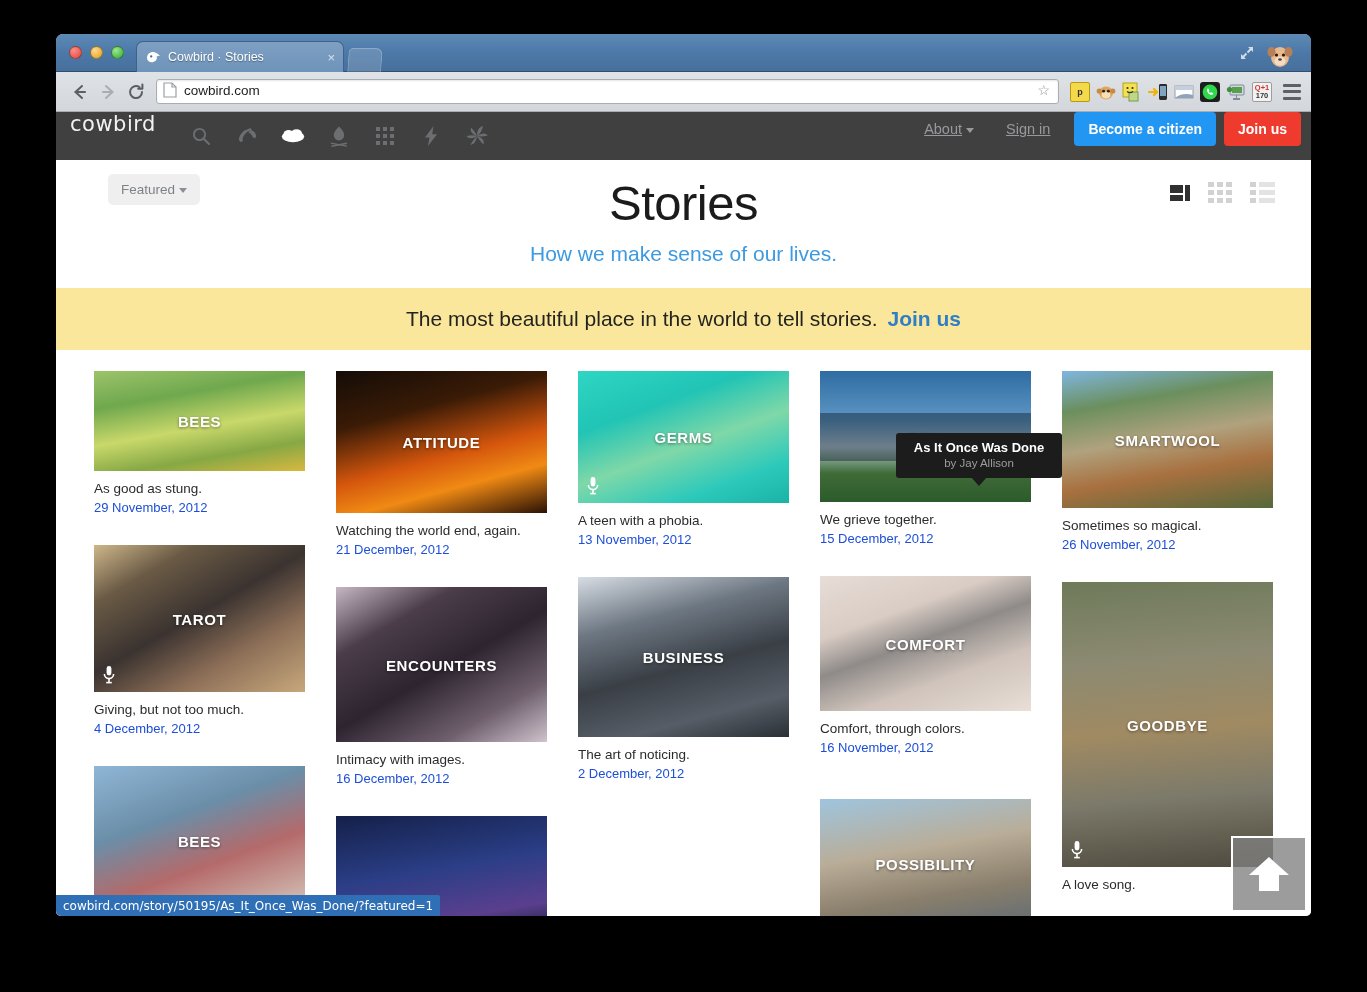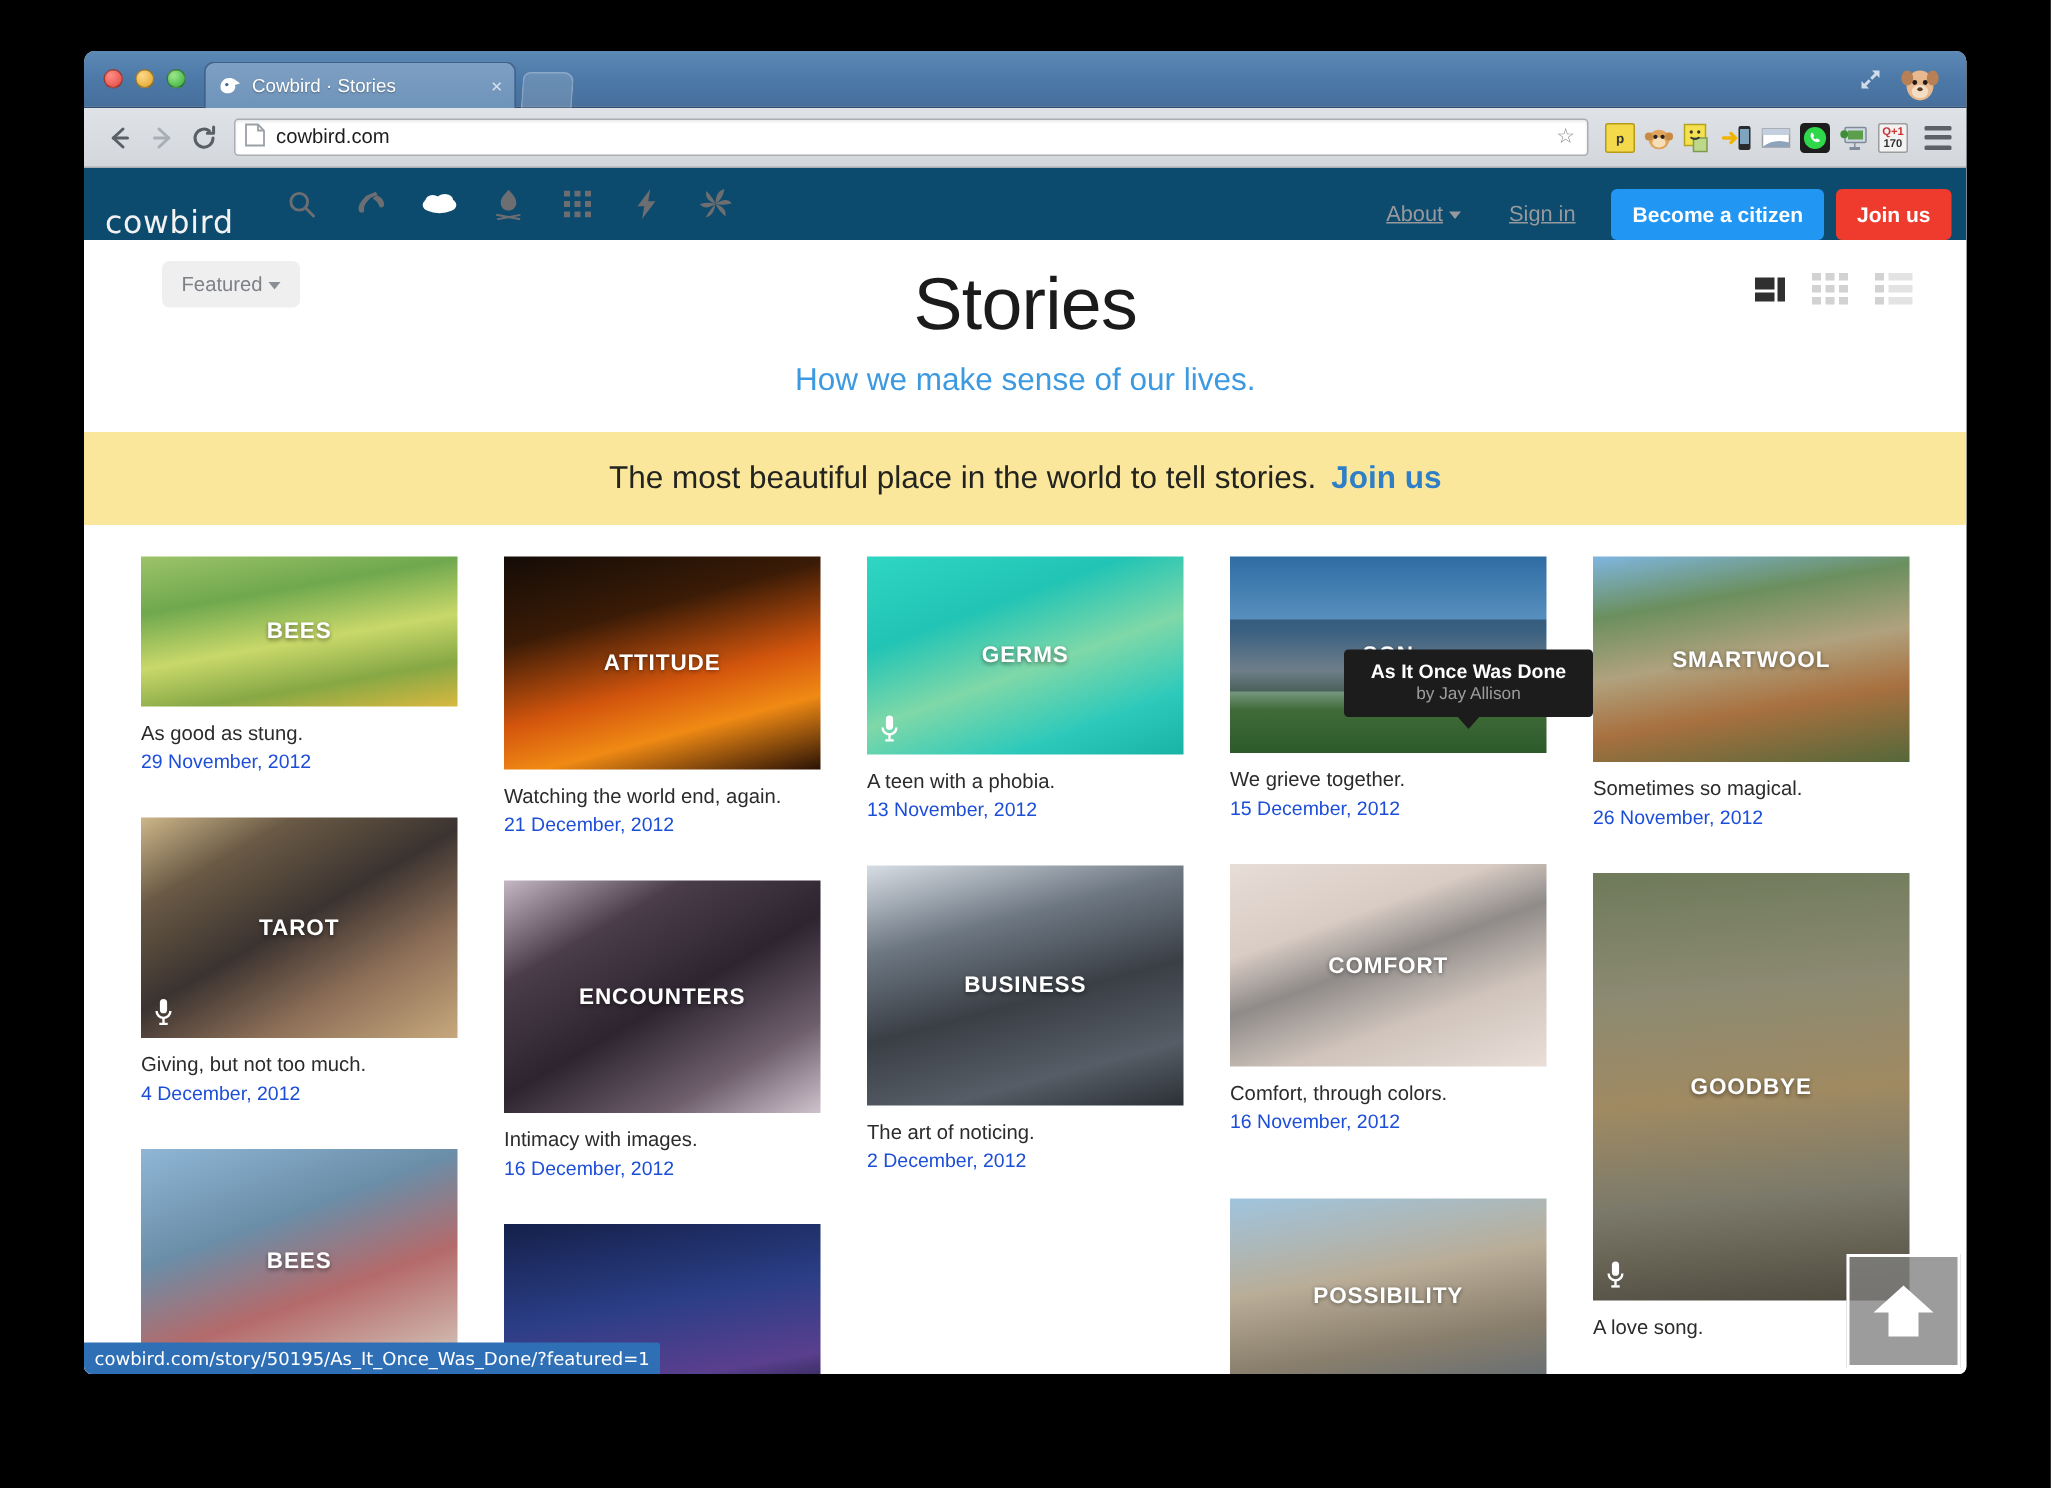--- a/index.html
+++ b/index.html
@@ -89,21 +89,21 @@
   .ext { width: 20px; height: 20px; border-radius: 2px; font-size: 9px;
          display:flex; align-items:center; justify-content:center; color:#333; }
   .hamburger { width:18px; height:16px; margin-left:5px; display:flex; flex-direction:column; justify-content:space-between; }
   .hamburger i { display:block; height:3px; background:#5d6167; border-radius:1px; }
 
   
   .viewport { position: relative; width: 100%; height: 804px; background:#fff; overflow:hidden; }
 
   
   .site-nav {
-    height: 48px; background:#0c4a6e; display:flex; align-items:flex-end; padding: 0 0 0 14px;
+    height: 48px; background:#404040; display:flex; align-items:flex-start; padding: 0 0 0 14px;
   }
   .brand {
     font-family: "DejaVu Sans", sans-serif;
     color:#f2f2f2; font-size: 21px; letter-spacing: .5px; padding-right: 22px;
   }
   .nav-icons { display:flex; align-items:center; gap: 0px; }
   .nav-ico {
     width: 46px; height: 48px; display:flex; align-items:center; justify-content:center;
     color:#6c6e71;
   }

